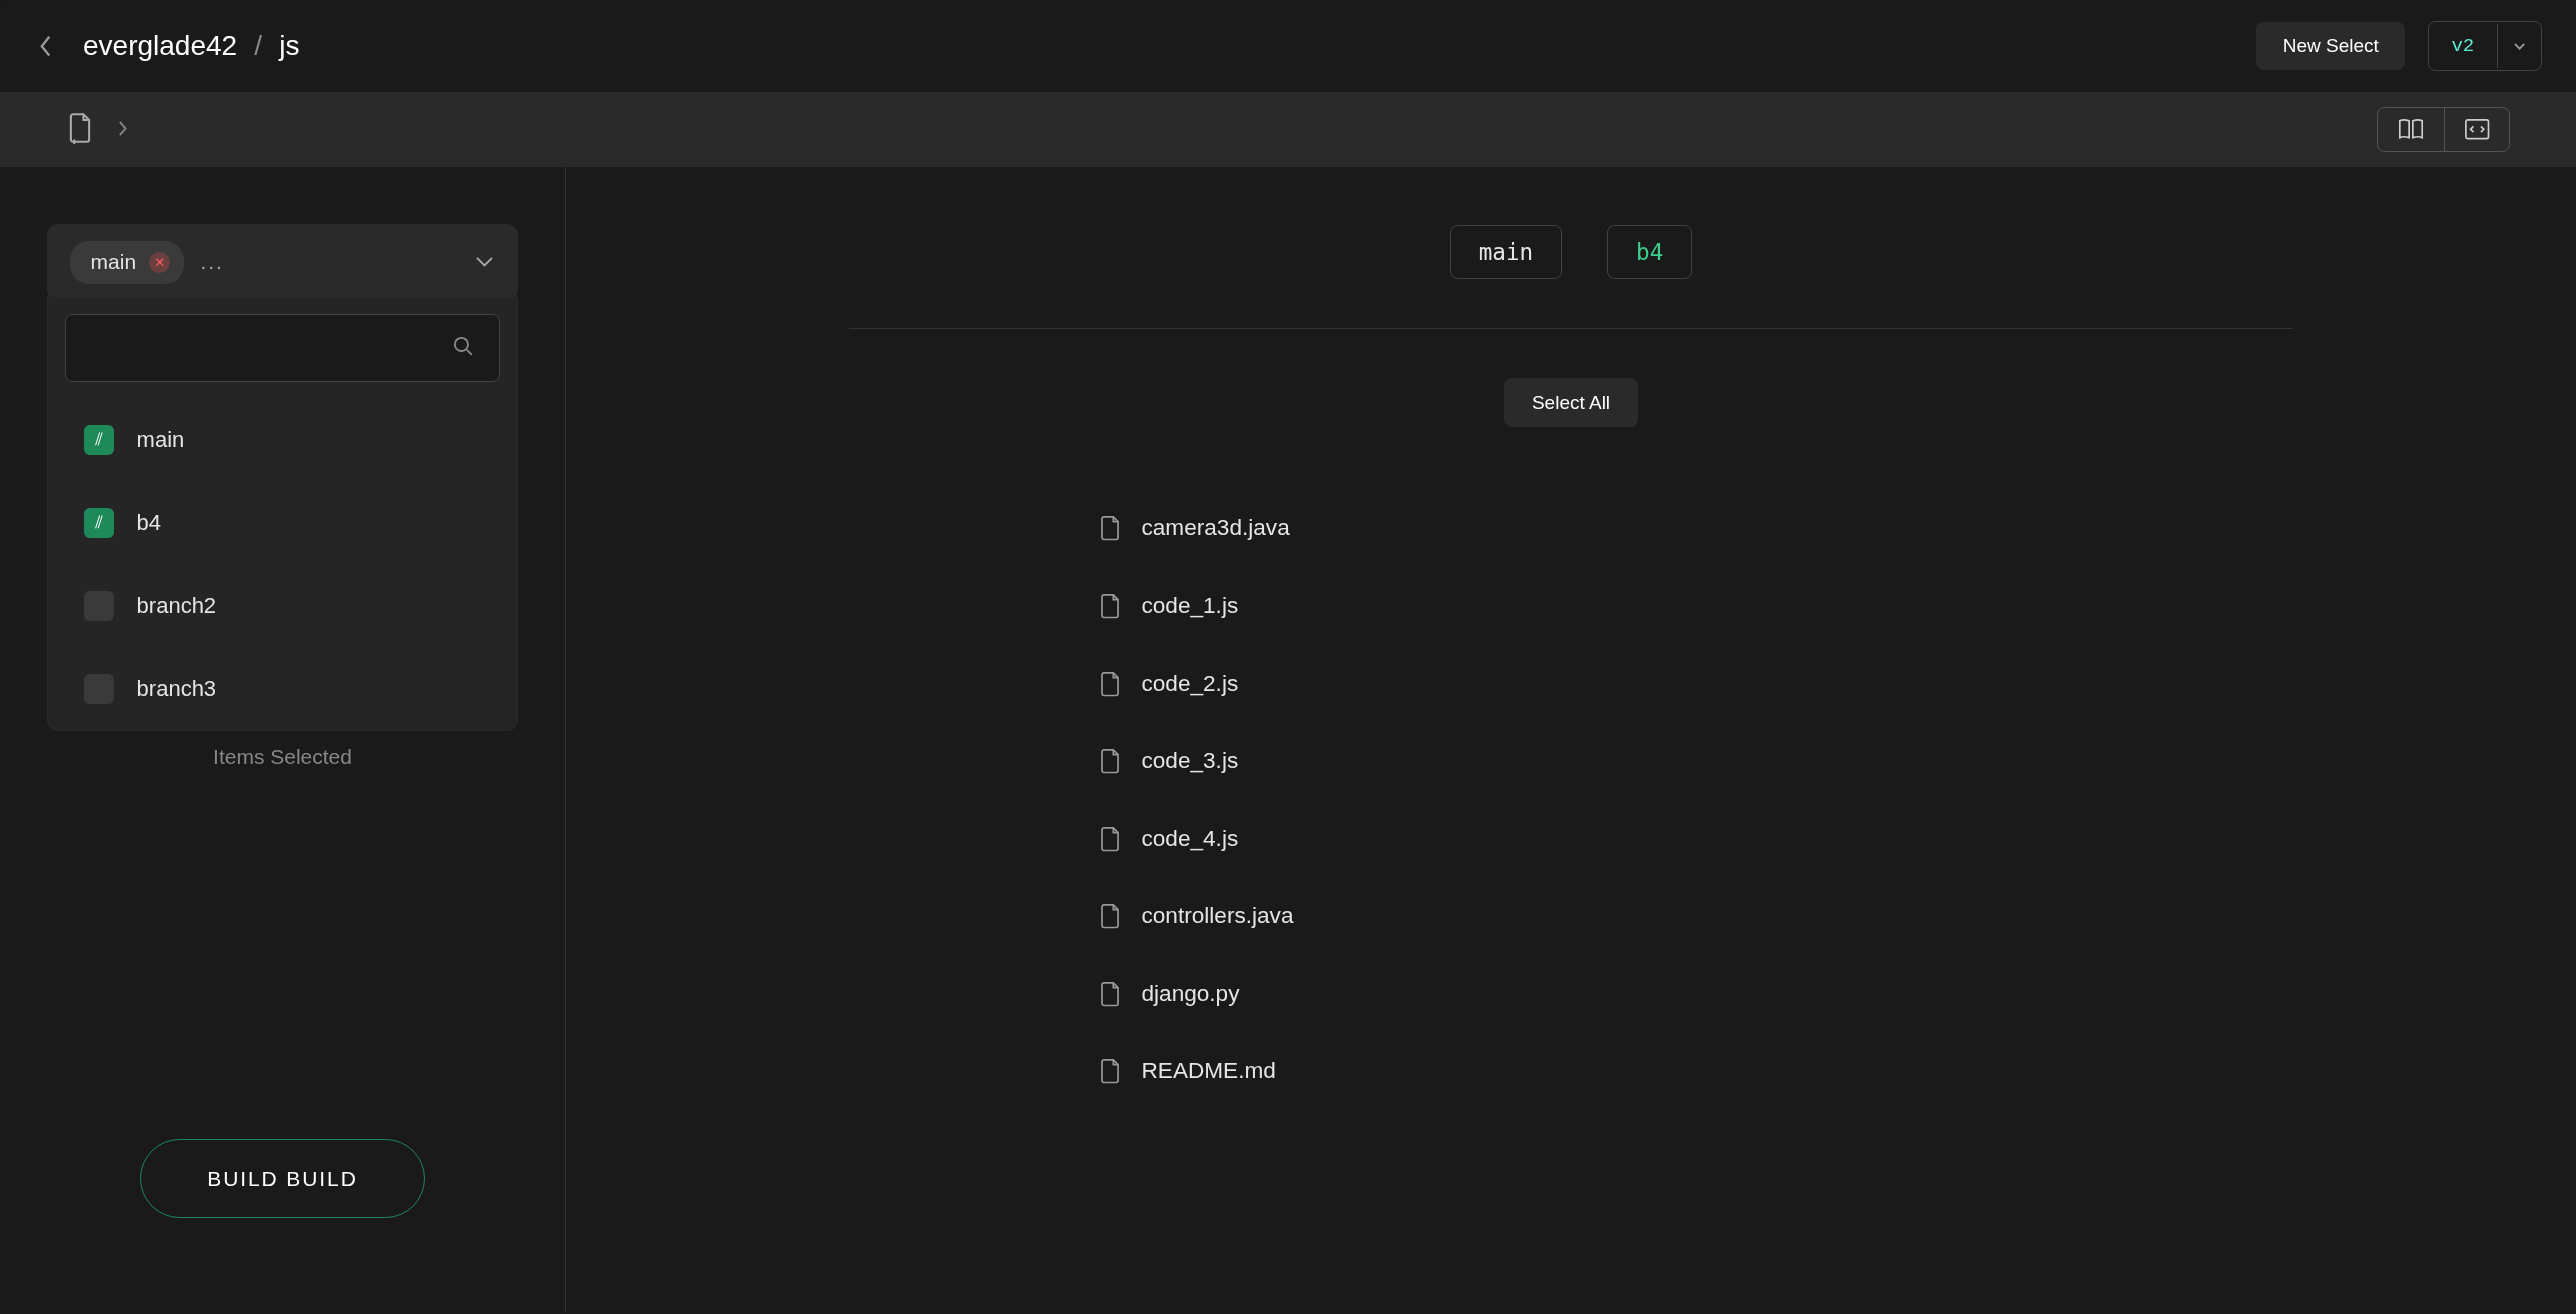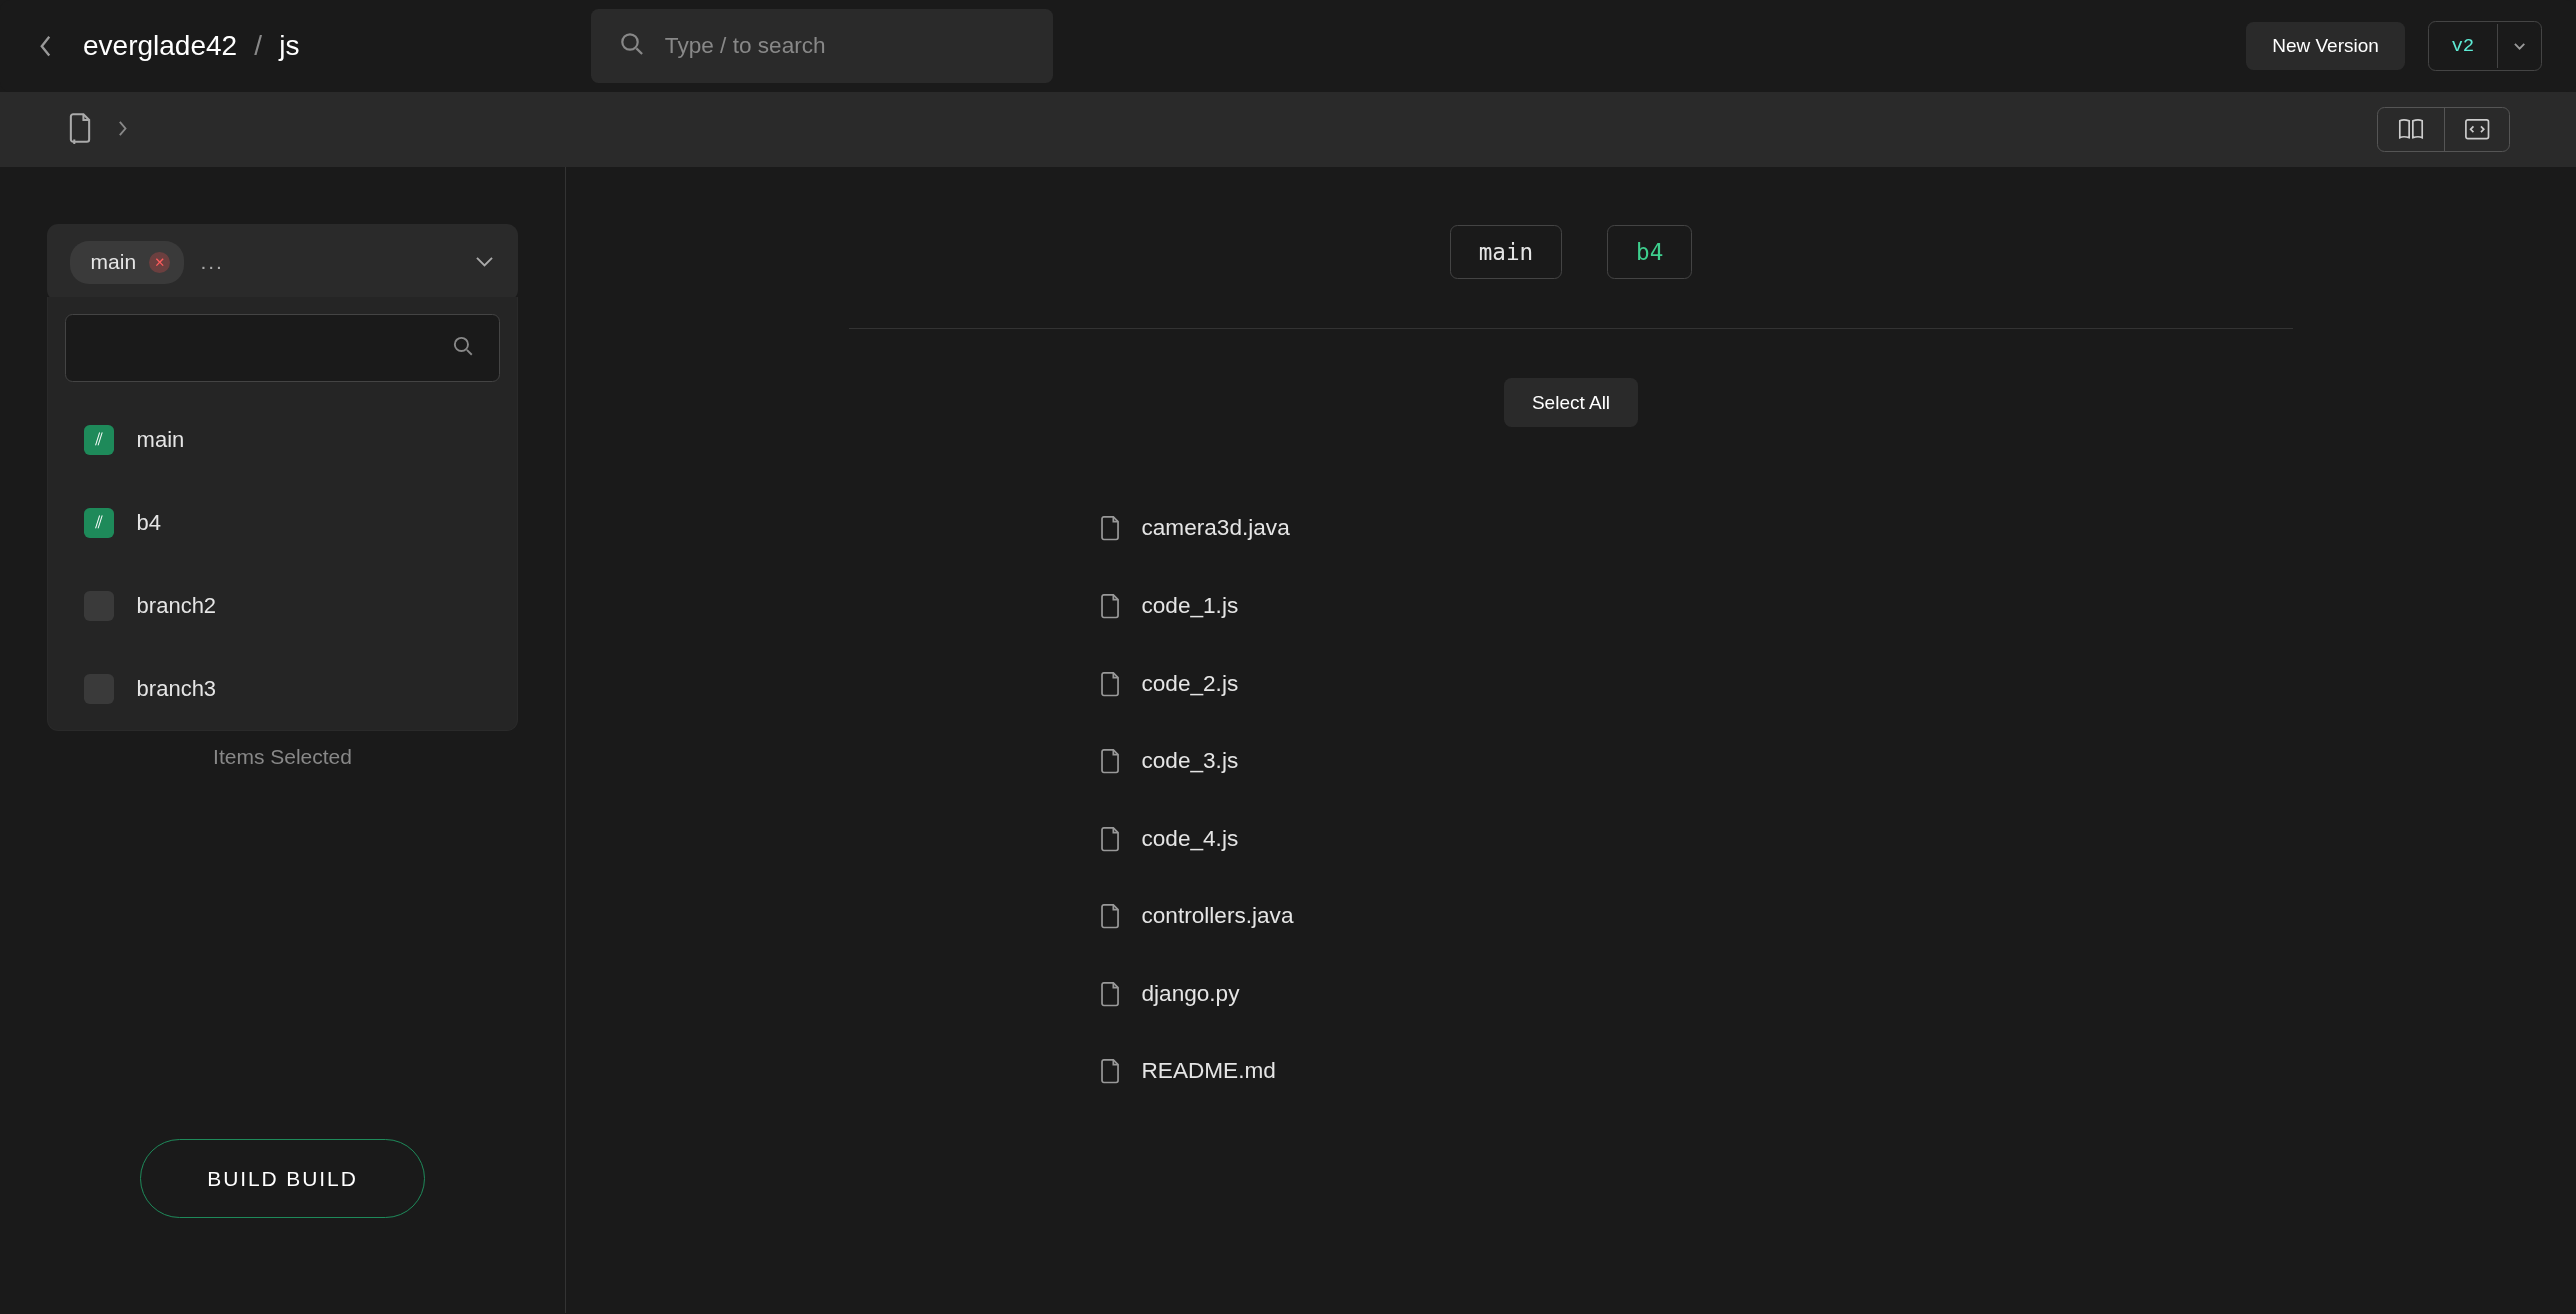--- a/index.html
+++ b/index.html
@@ -310,31 +310,22 @@
   <div class="back-btn">
     <svg width="15" height="26.4" viewBox="0 0 16 28" fill="none" stroke="currentColor" stroke-width="2.5">
         <path d="M12 4 L4 14 L12 24"></path>
       </svg>
   </div>
   <div class="breadcrumb">
     <span>everglade42</span>
     <span class="sep">/</span>
     <span>js</span>
   </div>
-  <div class="search-box">
-    <span>
-      <svg width="26.4" height="26.4" viewBox="0 0 24 24" fill="none" stroke="#888" stroke-width="2">
-          <circle cx="10" cy="10" r="7"></circle>
-          <path d="M21 21l-5.2-5.2"></path>
-        </svg>
-    </span>
-    <input type="text" placeholder="Type / to search" style="">
-  </div>
   <div class="header-right">
-    <button class="new-version-btn">New Version</button>
+    <button class="new-version-btn">New Select</button>
     <div class="version-select">
       <span class="version-select-label">v2</span>
       <span class="version-select-chevron">
         <svg width="13.2" height="9.4" viewBox="0 0 14 10" fill="none" stroke="currentColor" stroke-width="2">
             <path d="M2 2 L7 7 L12 2"></path>
           </svg>
       </span>
     </div>
   </div>
 </div>

